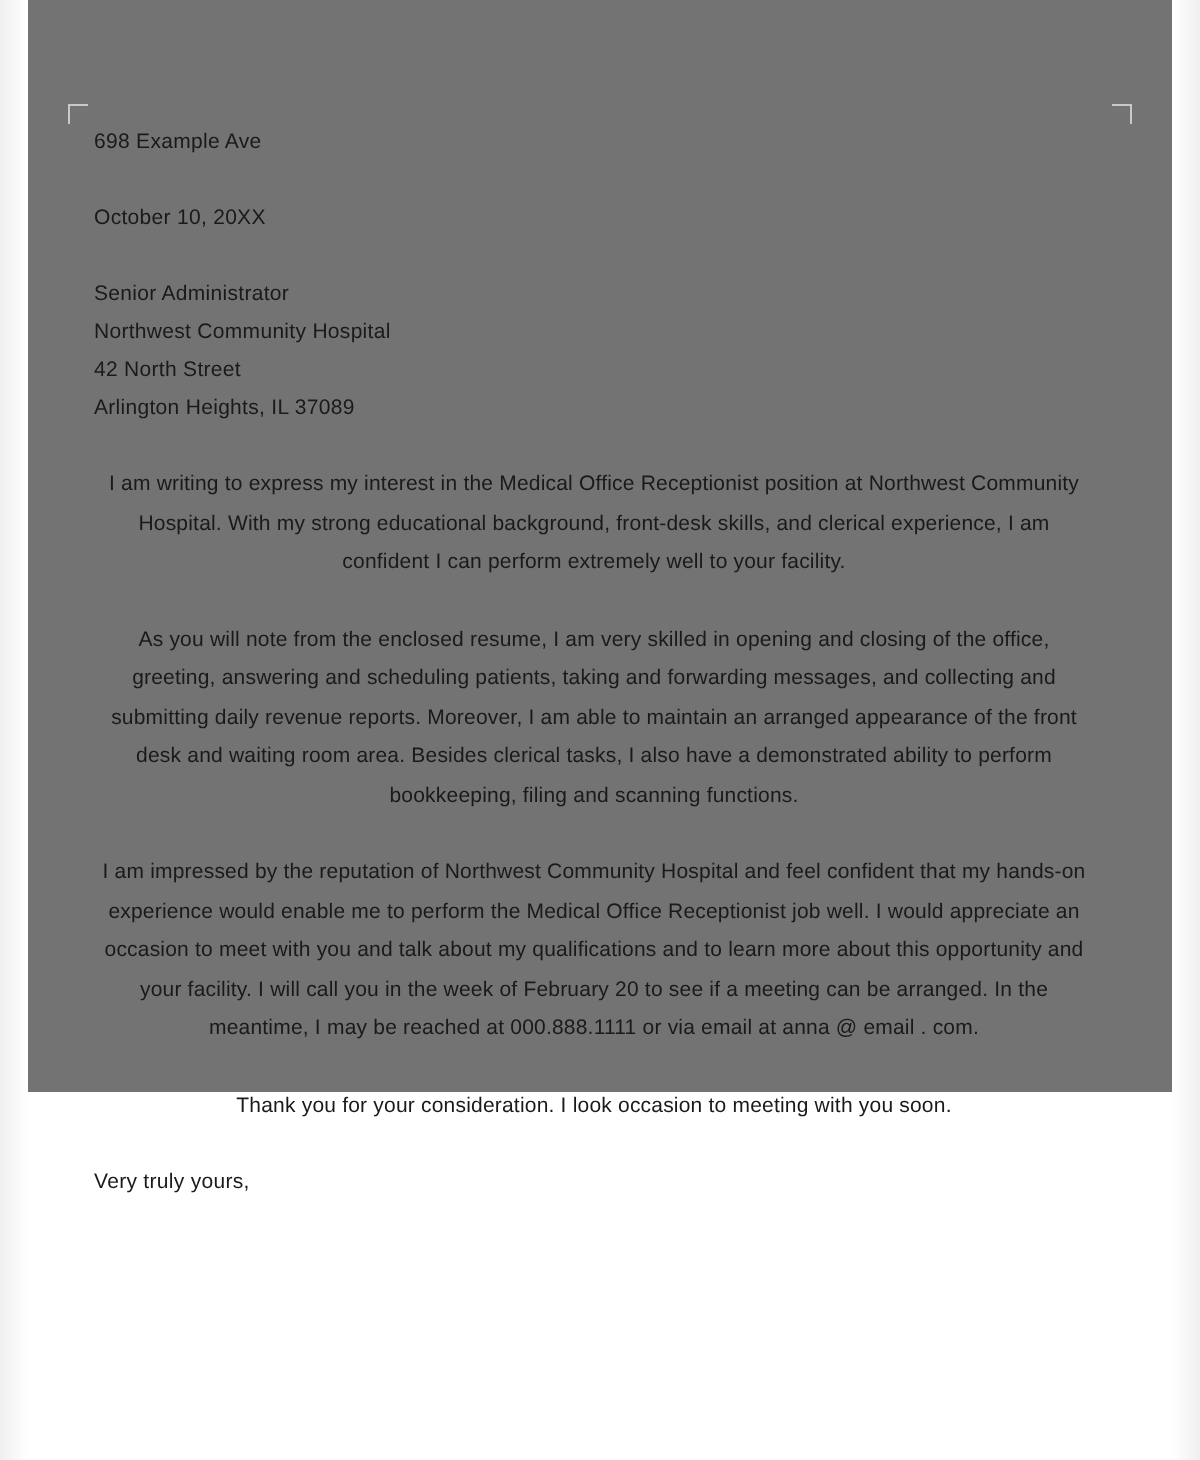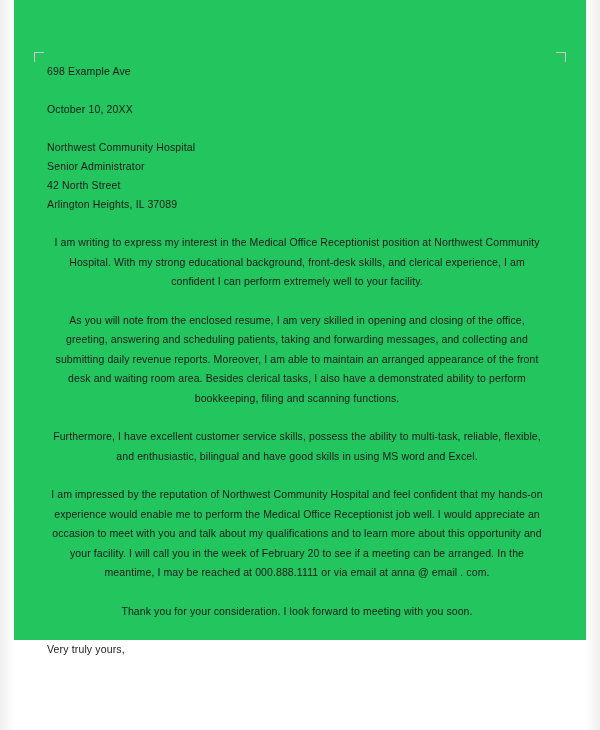--- a/index.html
+++ b/index.html
@@ -10,22 +10,22 @@
   body {
     width: 600px;
     height: 730px;
     overflow: hidden;
     font-family: "Liberation Sans", sans-serif;
     color: #1a1a1a;
   }
   .page {
     position: relative;
     width: 600px;
-    height: 640px;
-    background: #22c55e;
+    height: 546px;
+    background: #737373;
     box-sizing: border-box;
   }
   
   .page::before {
     content: "";
     position: absolute;
     left: 0; top: 0;
     width: 14px; height: 730px;
     background: linear-gradient(to right, #efefef, #ffffff);
     pointer-events: none;
@@ -85,31 +85,30 @@
 
     <div class="block">
       <div class="line">698 Example Ave</div>
     </div>
 
     <div class="block">
       <div class="line">October 10, 20XX</div>
     </div>
 
     <div class="block">
+      <div class="line">Senior Administrator</div>
       <div class="line">Northwest Community Hospital</div>
-      <div class="line">Senior Administrator</div>
       <div class="line">42 North Street</div>
       <div class="line">Arlington Heights, IL 37089</div>
     </div>
 
 
     <div class="para">I am writing to express my interest in the Medical Office Receptionist position at Northwest Community Hospital. With my strong educational background, front-desk skills, and clerical experience, I am confident I can perform extremely well to your facility.</div>
     <div class="para">As you will note from the enclosed resume, I am very skilled in opening and closing of the office, greeting, answering and scheduling patients, taking and forwarding messages, and collecting and submitting daily revenue reports. Moreover, I am able to maintain an arranged appearance of the front desk and waiting room area. Besides clerical tasks, I also have a demonstrated ability to perform bookkeeping, filing and scanning functions.</div>
-    <div class="para">Furthermore, I have excellent customer service skills, possess the ability to multi-task, reliable, flexible, and enthusiastic, bilingual and have good skills in using MS word and Excel.</div>
     <div class="para">I am impressed by the reputation of Northwest Community Hospital and feel confident that my hands-on experience would enable me to perform the Medical Office Receptionist job well. I would appreciate an occasion to meet with you and talk about my qualifications and to learn more about this opportunity and your facility. I will call you in the week of February 20 to see if a meeting can be arranged. In the meantime, I may be reached at 000.888.1111 or via email at anna @ email . com.</div>
-    <div class="para">Thank you for your consideration. I look forward to meeting with you soon.</div>
+    <div class="para">Thank you for your consideration. I look occasion to meeting with you soon.</div>
 
     <div class="block gap-small">
       <div class="line">Very truly yours,</div>
     </div>
 
   </div>
 </div>
 
 </body></html>

